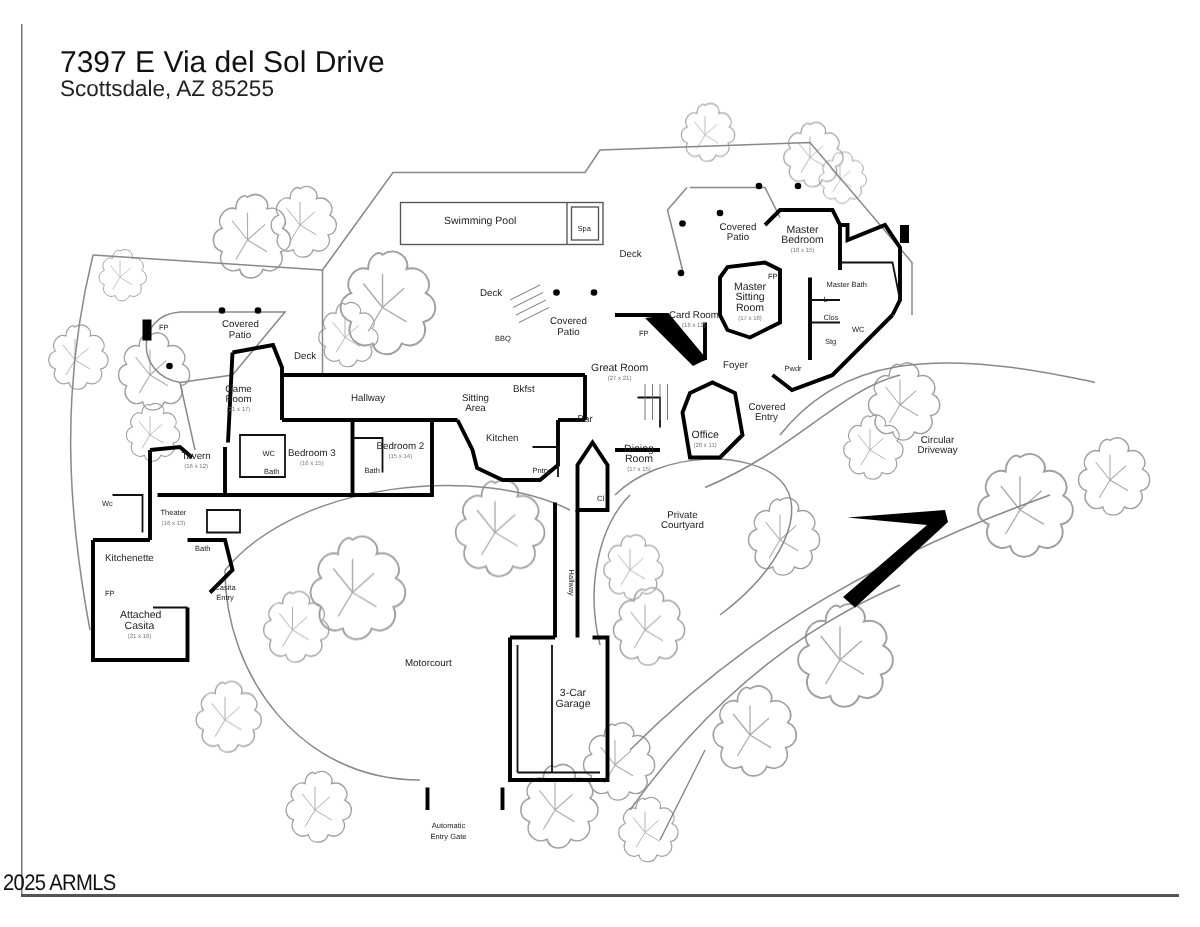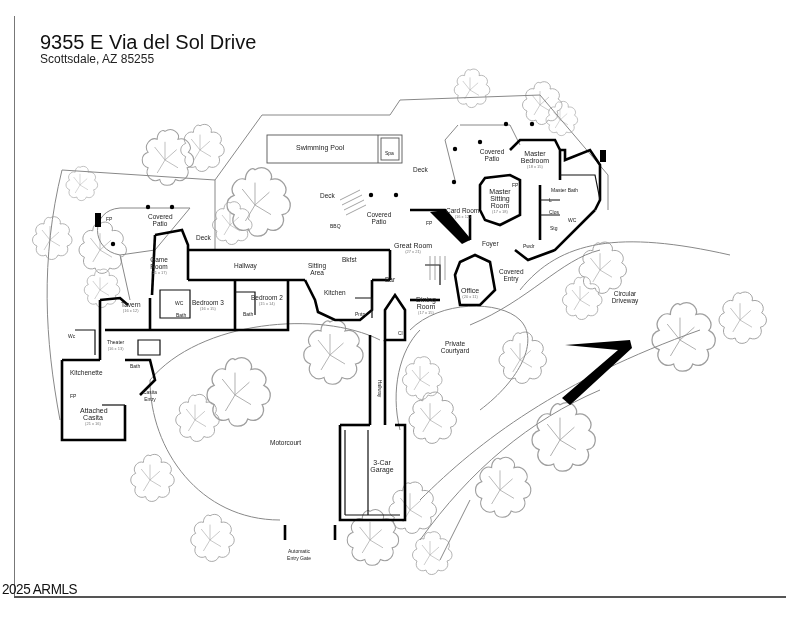--- a/index.html
+++ b/index.html
@@ -1,34 +1,34 @@
 <!DOCTYPE html>
 <html><head>
 <meta charset="utf-8">
 <style>
   html,body{margin:0;padding:0;background:#fff;}
   body{width:800px;height:618px;position:relative;overflow:hidden;font-family:"Liberation Sans",sans-serif;color:#111;}
   .frame-left{position:absolute;left:14px;top:16px;width:1px;height:582px;background:#777;}
   .frame-bottom{position:absolute;left:14px;top:596px;width:772px;height:2px;background:#555;}
   .title{position:absolute;left:40px;top:31px;font-size:20px;line-height:22px;color:#111;}
-  .subtitle{position:absolute;left:40px;top:53px;font-size:12px;line-height:13px;color:#222;}
+  .subtitle{position:absolute;left:40px;top:53px;font-size:15px;line-height:13px;color:#222;}
   .copyright{position:absolute;left:2px;top:580px;font-size:15px;letter-spacing:-0.5px;color:#111;transform:scaleX(0.9);transform-origin:left top;font-family:"Liberation Sans Narrow","Liberation Sans",sans-serif;}
   svg.plan{position:absolute;left:0;top:0;width:800px;height:618px;}
   .lbl{position:absolute;font-size:6.5px;line-height:7px;color:#222;white-space:nowrap;text-align:center;}
   .lbl .dim{display:block;font-size:4px;color:#777;line-height:5px;}
   .lbl.sm{font-size:5px;}
   .lbl.md{font-size:7px;}
 </style>
 </head>
 <body>
 
 <div class="frame-left"></div>
 <div class="frame-bottom"></div>
 
-<div class="title">9355 E Via del Sol Drive</div>
+<div class="title">7397 E Via del Sol Drive</div>
 <div class="subtitle">Scottsdale, AZ 85255</div>
 <div class="copyright">2025 ARMLS</div>
 
 <svg class="plan" viewBox="0 0 800 618" xmlns="http://www.w3.org/2000/svg">
   <defs>
     <g id="tree">
       <path d="M0,-22 c6,-4 12,2 10,6 c7,-2 12,6 8,10 c6,3 5,11 -1,12 c3,6 -3,12 -9,9 c-2,6 -11,6 -12,0 c-6,3 -12,-3 -9,-9 c-6,-2 -6,-10 0,-12 c-4,-5 2,-12 7,-10 c0,-5 4,-8 6,-6z" fill="none" stroke="#9a9a9a" stroke-width="0.8"></path>
       <path d="M0,0 l-8,-10 M0,0 l9,-8 M0,0 l-6,10 M0,0 l10,6 M0,0 l0,-14" stroke="#a8a8a8" stroke-width="0.6"></path>
     </g>
   </defs>

